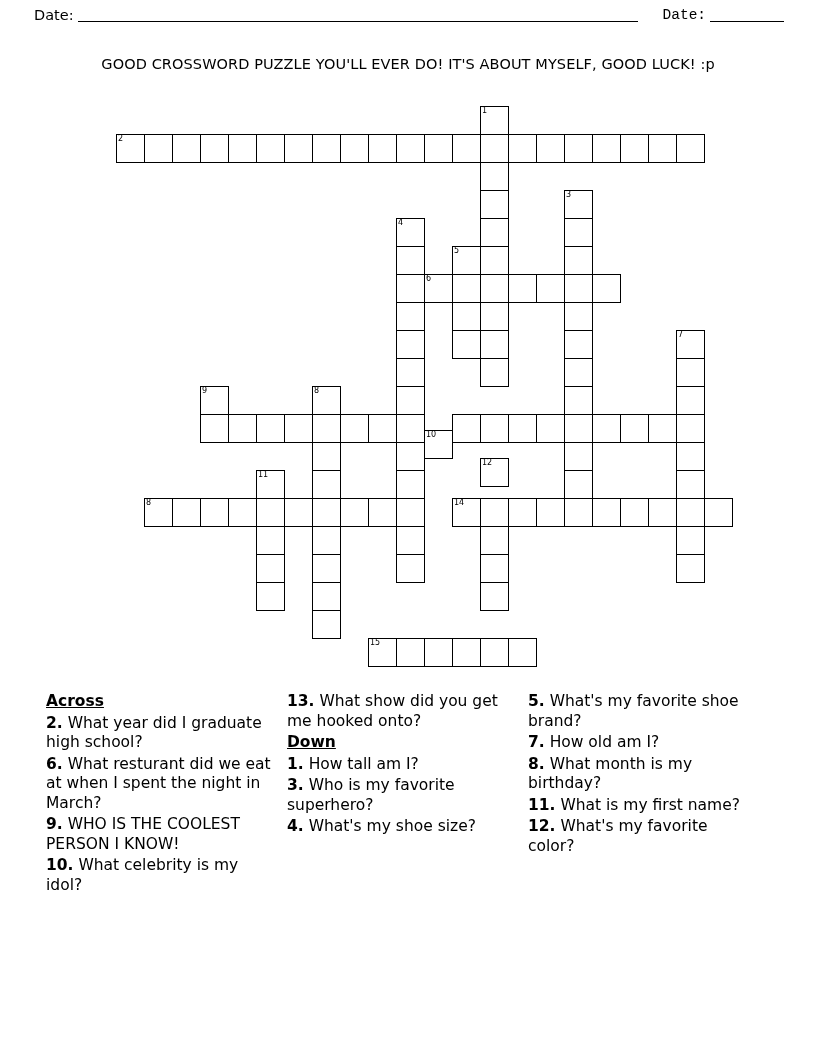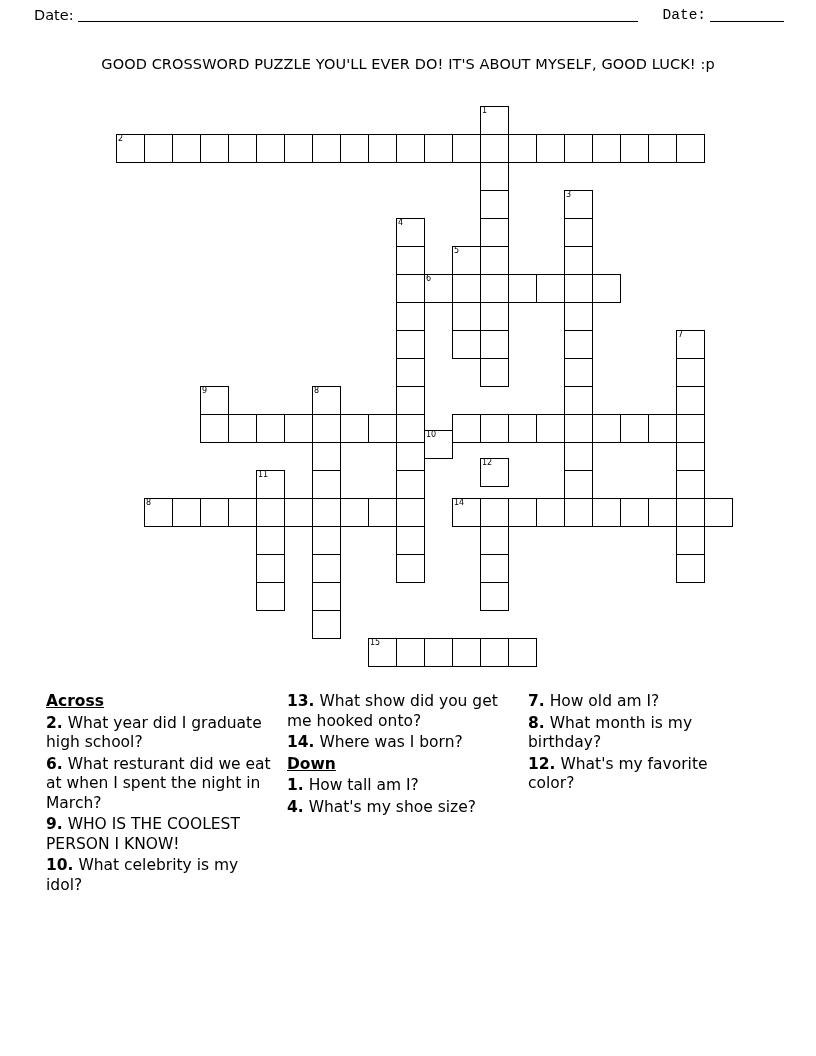--- a/index.html
+++ b/index.html
@@ -300,24 +300,26 @@
   <div class="clue-col">
     <span class="clue-heading">Across</span>
     <p class="clue"><span class="cnum">2.</span> <span>What year did I graduate high school?</span></p>
     <p class="clue"><span class="cnum">6.</span> <span>What resturant did we eat at when I spent the night in March?</span></p>
     <p class="clue"><span class="cnum">9.</span> <span>WHO IS THE COOLEST PERSON I KNOW!</span></p>
     <p class="clue"><span class="cnum">10.</span> <span>What celebrity is my idol?</span></p>
   </div>
 
   <div class="clue-col">
     <p class="clue"><span class="cnum">13.</span> <span>What show did you get me hooked onto?</span></p>
-    <p class="clue"><span class="cnum">14.</span> <span>Where was I born?</span></p>
     <span class="clue-heading">Down</span>
     <p class="clue"><span class="cnum">1.</span> <span>How tall am I?</span></p>
+    <p class="clue"><span class="cnum">3.</span> <span>Who is my favorite superhero?</span></p>
     <p class="clue"><span class="cnum">4.</span> <span>What's my shoe size?</span></p>
   </div>
 
   <div class="clue-col">
+    <p class="clue"><span class="cnum">5.</span> <span>What's my favorite shoe brand?</span></p>
     <p class="clue"><span class="cnum">7.</span> <span>How old am I?</span></p>
     <p class="clue"><span class="cnum">8.</span> <span>What month is my birthday?</span></p>
+    <p class="clue"><span class="cnum">11.</span> <span>What is my first name?</span></p>
     <p class="clue"><span class="cnum">12.</span> <span>What's my favorite color?</span></p>
   </div>
 </div>
 
 </body></html>

